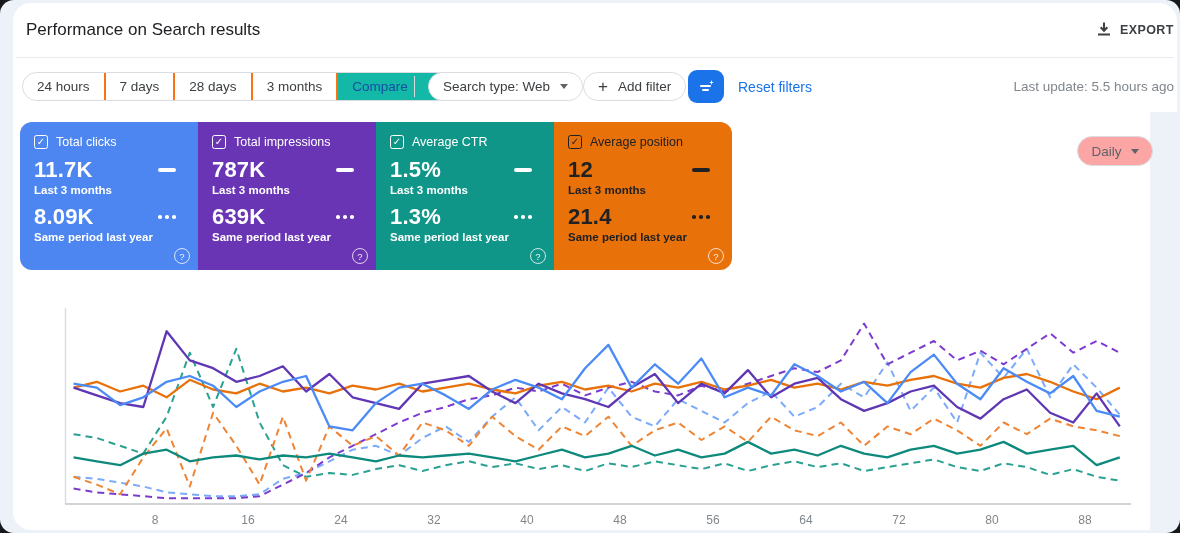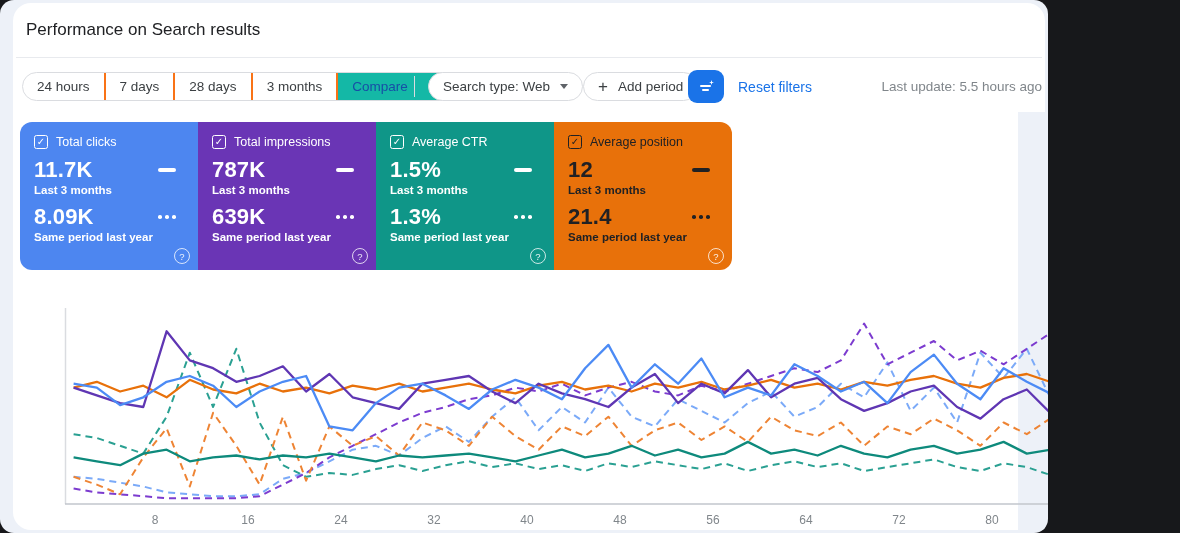--- a/index.html
+++ b/index.html
@@ -1,16 +1,16 @@
 <!DOCTYPE html>
 <html><head>
 <meta charset="utf-8">
 <style>
   html,body{margin:0;padding:0;background:#17181b;font-family:"Liberation Sans",sans-serif;}
-  .stage{position:relative;width:1048px;height:533px;overflow:hidden;}
+  .stage{position:relative;width:1180px;height:533px;overflow:hidden;}
   .page{position:absolute;inset:0;border-radius:14px;background:#edf1f8;overflow:hidden;}
   .panel{position:absolute;left:13px;top:3px;right:3px;bottom:3px;background:#ffffff;border-radius:18px;}
   .right-gutter{position:absolute;top:112px;bottom:3px;right:3px;width:27px;background:#edf1f8;}
 
   
   .page-title{position:absolute;left:26px;top:20px;font-size:17px;color:#202124;}
   .export-btn{position:absolute;left:1097px;top:22px;display:flex;align-items:center;gap:9px;
     color:#3c4043;font-size:12.5px;font-weight:700;letter-spacing:.4px;cursor:pointer;}
   .header-divider{position:absolute;left:16px;right:6px;top:57px;height:1px;background:#e8eaee;}
 
@@ -86,21 +86,21 @@
         <span class="caret"></span>
       </div>
     </div>
     <div class="vdivider"></div>
     <div class="chip search-type">
       <span>Search type: Web</span>
       <span class="caret"></span>
     </div>
     <div class="chip add-filter">
       <span class="plus">+</span>
-      <span>Add period</span>
+      <span>Add filter</span>
     </div>
     <div class="filter-btn">
       <span style="display:flex;">
         <svg width="17" height="15" viewBox="0 0 17 15">
           <rect x="2" y="6" width="11" height="1.9" rx="0.95" fill="#fff"></rect>
           <rect x="4" y="10" width="7" height="1.9" rx="0.95" fill="#fff"></rect>
           <path d="M13.5 1 L14.1 2.9 L16 3.5 L14.1 4.1 L13.5 6 L12.9 4.1 L11 3.5 L12.9 2.9 Z" fill="#fff"></path>
         </svg>
       </span>
     </div>

